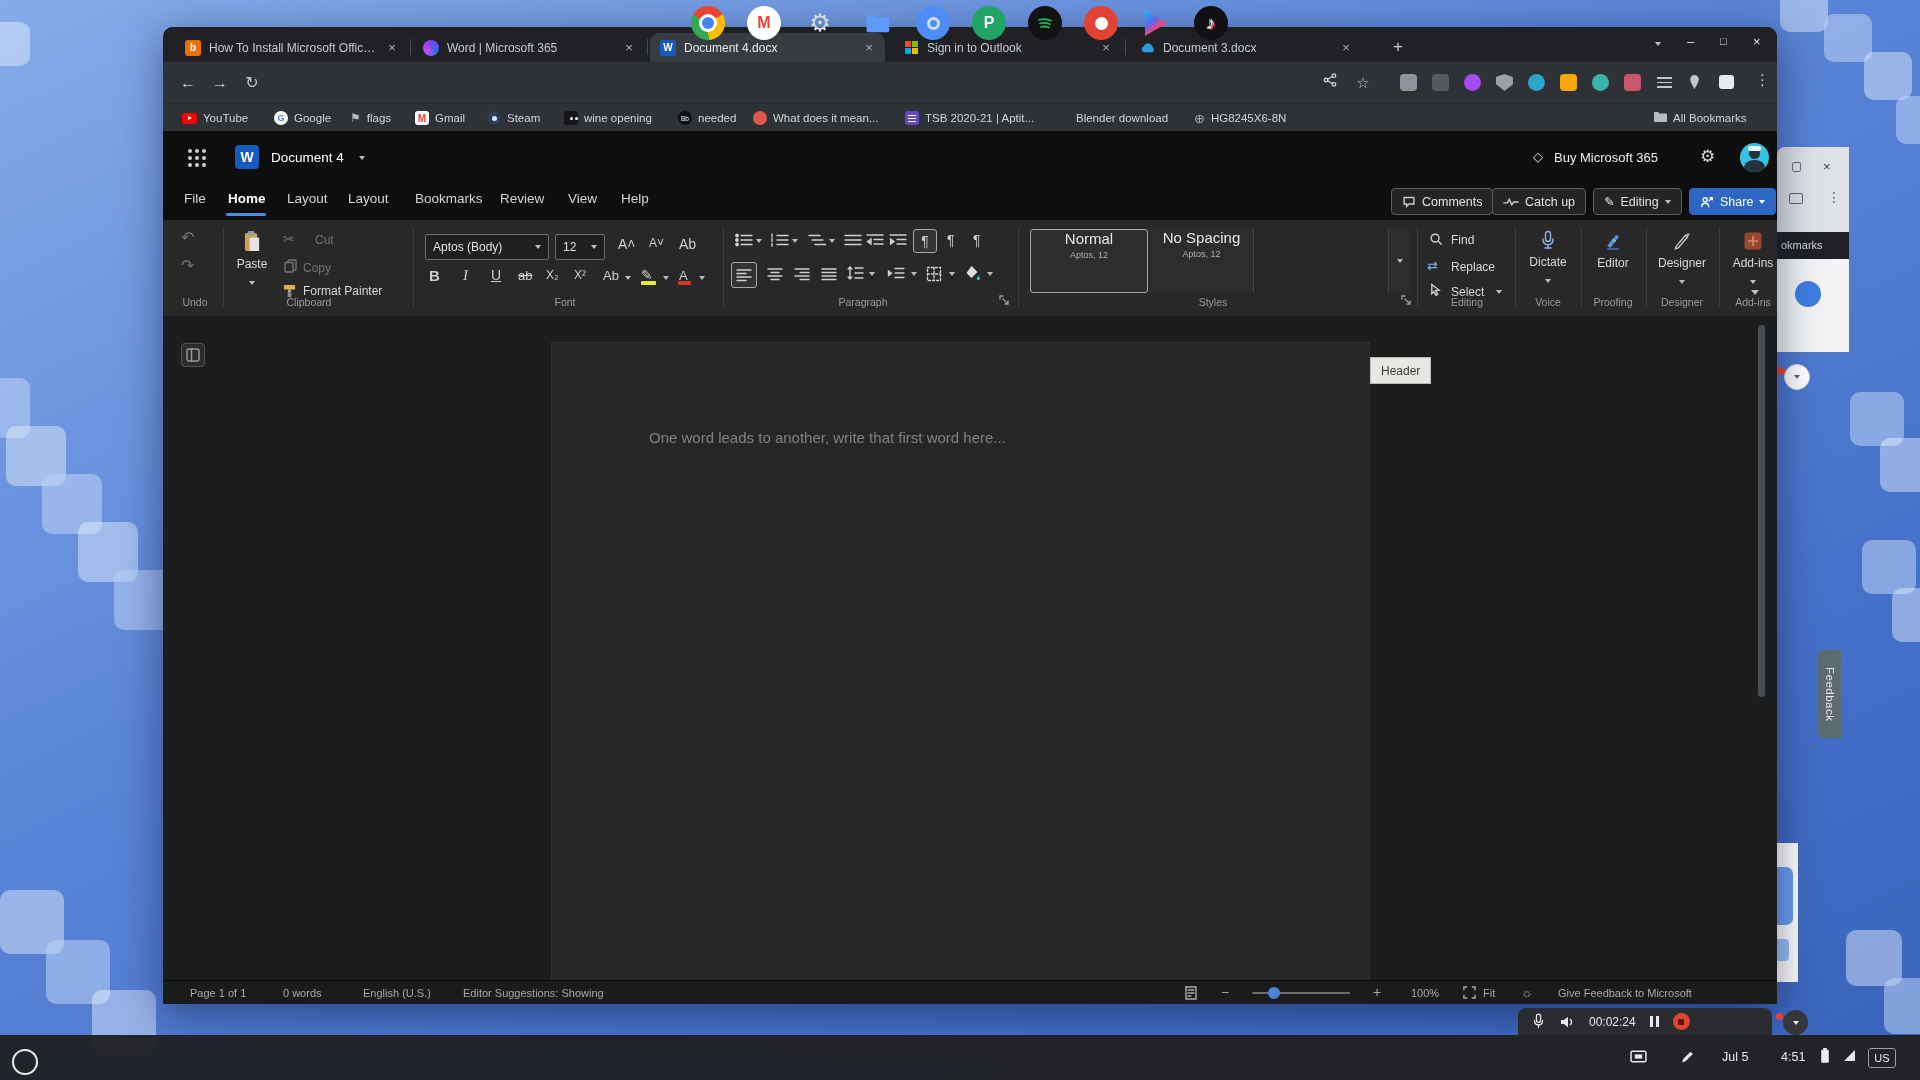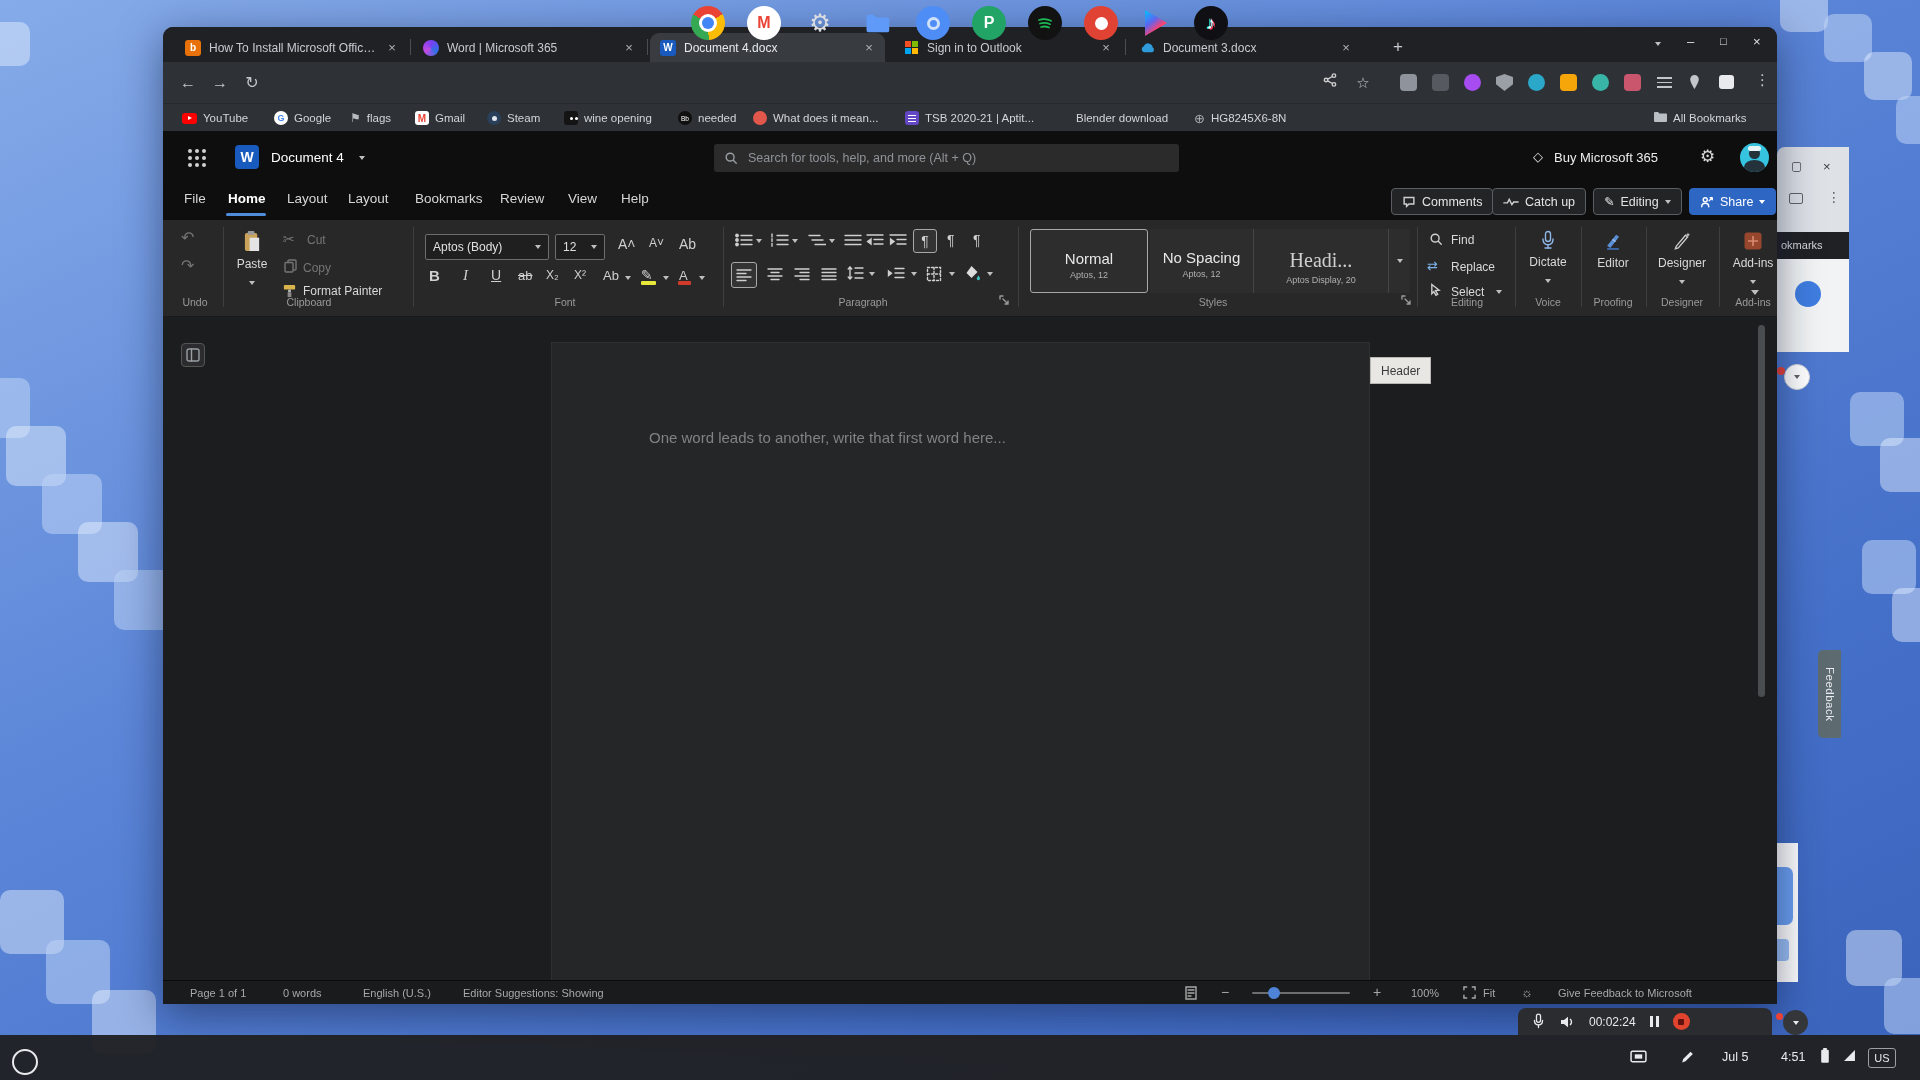--- a/index.html
+++ b/index.html
@@ -56,21 +56,21 @@
 .rlabel{position:absolute;top:76px;font-size:10.5px;color:#9a9a9a;text-align:center}
 .ric{position:absolute;color:#cfcfcf;font-size:14px;line-height:1}
 .rtxt{position:absolute;color:#d9d9d9;font-size:12px;white-space:nowrap}
 .dim{color:#757575 !important}
 .chev{width:0;height:0;border-left:3.5px solid transparent;border-right:3.5px solid transparent;border-top:4px solid #bfbfbf;display:inline-block}
 .chev.abs{position:absolute}
 .fbox{position:absolute;height:26px;background:#1f1f1f;border:1px solid #6d6d6d;border-radius:2px;color:#e0e0e0;
   font-size:12px;display:flex;align-items:center;justify-content:space-between;padding:0 7px}
 .boxed{border:1px solid #a8a8a8;border-radius:3px;background:#333}
 .stylecard{position:absolute;top:9px;height:64px;background:#2d2d2d;text-align:center;color:#e8e8e8}
-.stylecard .nm{margin-top:20px;font-size:15px}
+.stylecard .nm{margin-top:0;font-size:15px}
 .stylecard .sb{margin-top:3px;font-size:9px;color:#b0b0b0}
 svg.ln{stroke:#cfcfcf;stroke-width:1.4;stroke-linecap:round;fill:none}
 svg.ln *{vector-effect:non-scaling-stroke}
 
 
 #canvas{position:absolute;left:0;top:186px;width:100%;height:663px;background:#1b1d1e;overflow:hidden}
 #page{position:absolute;left:389px;top:26px;width:817px;height:700px;background:#242628;box-shadow:0 0 0 1px #2e3032}
 #headertag{position:absolute;left:1207px;top:40px;height:27px;background:#e9e7e4;color:#3a3a3a;font-size:12px;
   display:flex;align-items:center;padding:0 10px;border:1px solid #b9b7b4}
 #placeholder{position:absolute;left:486px;top:112px;font-size:15px;color:#828282}
@@ -295,29 +295,20 @@
             <i></i>
             <i></i>
             <i></i>
             <i></i>
             <i></i>
             <i></i>
           </span>
         <span style="position:absolute;left:72px;top:14px;width:24px;height:24px;background:#185abd;border-radius:4px;color:#fff;font-weight:bold;font-size:14px;display:flex;align-items:center;justify-content:center">W</span>
         <span style="position:absolute;left:108px;top:19px;color:#fff;font-size:13.5px">Document 4</span>
         <span class="chev abs" style="left:196px;top:25px"></span>
-        <div id="wsearch">
-          <span style="position:absolute;left:10px;top:7px">
-            <svg class="ln" width="14" height="14" viewBox="0 0 16 16" style="stroke:#9a9ea3">
-                <circle cx="7" cy="7" r="4.5"></circle>
-                <line x1="10.6" y1="10.6" x2="14" y2="14"></line>
-              </svg>
-          </span>
-          <input placeholder="Search for tools, help, and more (Alt + Q)" style="">
-        </div>
         <span style="position:absolute;left:1370px;top:18px;color:#e8e8e8;font-size:13px">◇</span>
         <span style="position:absolute;left:1391px;top:19px;color:#ededed;font-size:13px">Buy Microsoft 365</span>
         <span style="position:absolute;left:1537px;top:15px;color:#d8d8d8;font-size:17px">⚙</span>
         <span style="position:absolute;left:1577px;top:12px;width:29px;height:29px;border-radius:50%;background:#35c3e0;overflow:hidden">
           <i style="position:absolute;left:9px;top:5px;width:11px;height:11px;background:#24323c;border-radius:50%"></i>
           <i style="position:absolute;left:8px;top:3px;width:13px;height:5px;background:#e8f4f8;border-radius:3px"></i>
           <i style="position:absolute;left:4px;top:17px;width:21px;height:14px;background:#24323c;border-radius:50% 50% 0 0"></i>
         </span>
       </div>
 
@@ -370,21 +361,21 @@
         <div style="position:absolute;left:66px;top:8px;width:46px;height:64px;text-align:center">
           <svg width="19" height="23" viewBox="0 0 20 24" style="margin-top:2px">
             <rect x="2" y="3" width="13" height="19" rx="2" fill="#c9a35a"></rect>
               <rect x="5" y="1" width="7" height="4" rx="1" fill="#9a9a9a"></rect>
               <rect x="7" y="8" width="10" height="14" fill="#e4e4e4"></rect>
           </svg>
           <div style="color:#d9d9d9;font-size:12px">Paste</div>
           <span class="chev" style="margin-top:3px"></span>
         </div>
         <span class="ric dim" style="left:120px;top:12px">✂</span>
-        <span class="rtxt dim" style="left:144px;top:13px">Cut</span>
+        <span class="rtxt dim" style="left:152px;top:13px">Cut</span>
         <svg class="ln" style="position:absolute;left:121px;top:39px;stroke:#757575" width="13" height="14" viewBox="0 0 13 14">
             <rect x="1" y="3.5" width="8" height="9.5" rx="1"></rect>
             <path d="M4 3.5V2a1 1 0 011-1h6a1 1 0 011 1v8a1 1 0 01-1 1h-1"></path>
           </svg>
         <span class="rtxt dim" style="left:140px;top:41px">Copy</span>
         <svg style="position:absolute;left:119px;top:63px" width="15" height="15" viewBox="0 0 16 16">
             <rect x="2" y="2" width="12" height="5" rx="1" fill="#d8b44a"></rect>
             <rect x="6.5" y="7" width="3" height="3" fill="#b5b5b5"></rect>
             <rect x="6" y="10" width="4" height="5" fill="#8a8a8a"></rect>
           </svg>
@@ -527,24 +518,20 @@
         <div class="rsep" style="left:855px"></div>
 
         <div class="stylecard boxed" style="left:867px;width:118px">
           <div class="nm">Normal</div>
           <div class="sb">Aptos, 12</div>
         </div>
         <div class="stylecard" style="left:987px;width:104px;border-right:1px solid #454545">
           <div class="nm">No Spacing</div>
           <div class="sb">Aptos, 12</div>
         </div>
-        <div class="stylecard" style="left:1091px;width:134px">
-          <div class="nm" style="font-size:20px;color:#cfcfcf;font-family:'Liberation Serif',serif">Headi...</div>
-          <div class="sb">Aptos Display, 20</div>
-        </div>
         <div class="stylecard" style="left:1225px;width:22px;border-left:1px solid #454545;display:flex;align-items:center;justify-content:center">
           <span class="chev"></span>
         </div>
         <span class="rlabel" style="left:940px;width:220px">Styles</span>
         <svg class="ln" style="position:absolute;left:1238px;top:75px;stroke:#9a9a9a" width="10" height="10" viewBox="0 0 10 10">
             <path d="M1 1h3M1 1v3M4 4l5 5M9 6v3H6"></path>
           </svg>
         <div class="rsep" style="left:1254px"></div>
 
         <svg class="ln" style="position:absolute;left:1266px;top:12px" width="14" height="14" viewBox="0 0 16 16">

